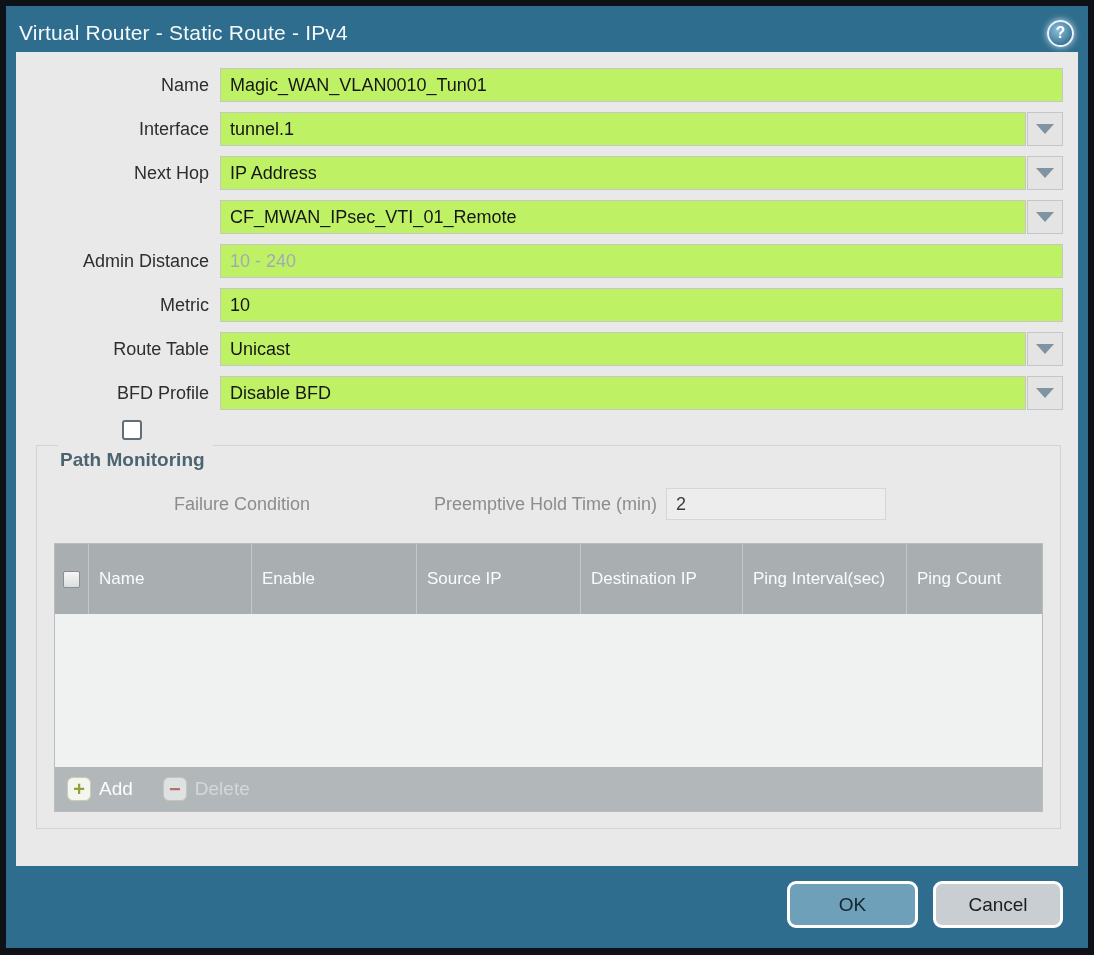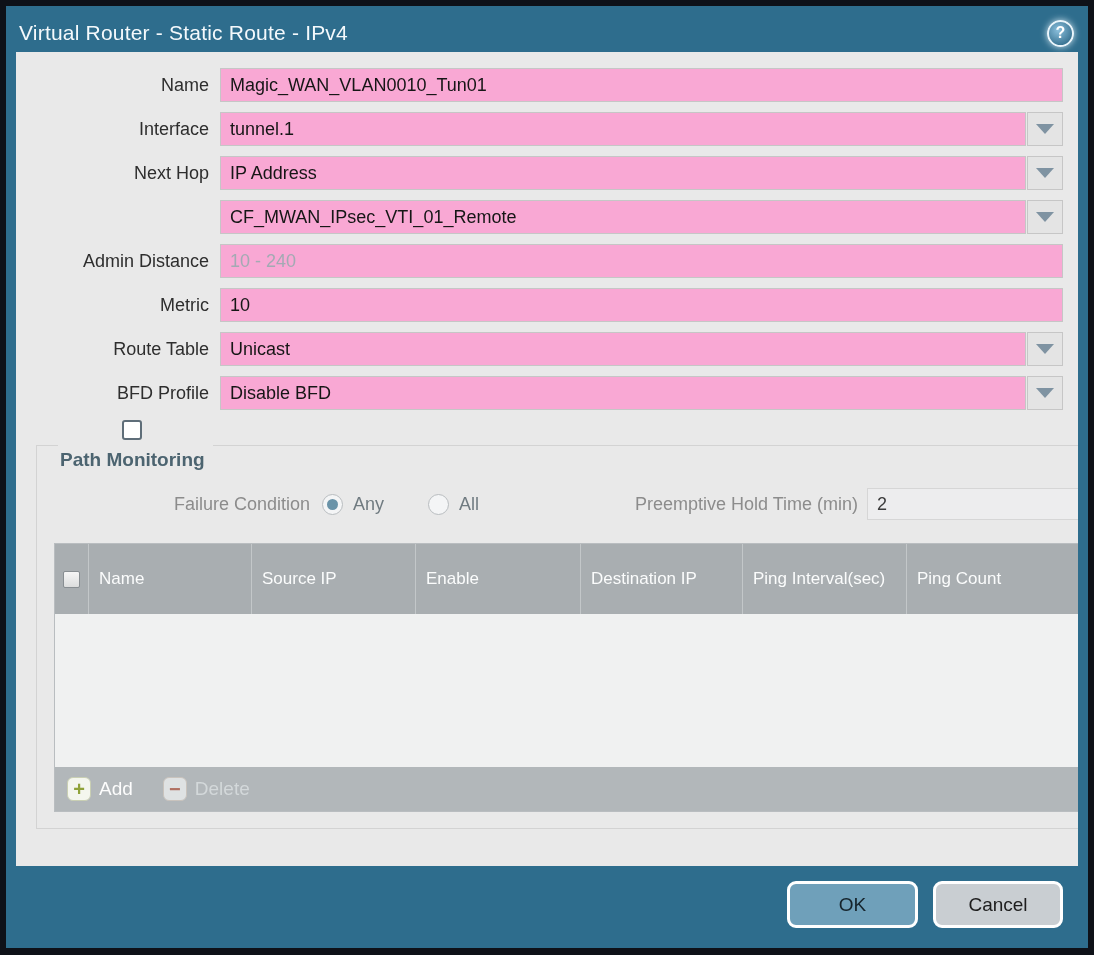--- a/index.html
+++ b/index.html
@@ -18,21 +18,21 @@
     color: #ffffff; font-weight: bold; font-size: 16px; display: flex; align-items: center; justify-content: center;
     cursor: pointer; }
 
   
   .content { flex: 1 1 auto; margin: 0 10px; background: #e9e9e9; padding: 16px 15px 0 16px; overflow: hidden; }
 
   .row { display: flex; align-items: center; margin-bottom: 10px; height: 34px; }
   .row .lbl { width: 188px; flex: 0 0 188px; text-align: right; padding-right: 11px;
     color: #2e2e2e; font-size: 18px; white-space: nowrap; }
   .row .field { flex: 1 1 auto; display: flex; height: 34px; }
-  .row input[type=text] { flex: 1 1 auto; height: 34px; border: 1px solid #c6c6c6; background: #f9a8d4;
+  .row input[type=text] { flex: 1 1 auto; height: 34px; border: 1px solid #c6c6c6; background: #bef264;
     font-family: "Liberation Sans", sans-serif; font-size: 18px; color: #161616; padding: 0 9px; outline: none; min-width: 0; }
   .row input::placeholder { color: #a3aab3; }
   .combo-btn { flex: 0 0 36px; width: 36px; height: 34px; margin-left: 1px; background: #e4e4e4;
     border: 1px solid #c6c6c6; display: flex; align-items: center; justify-content: center; cursor: pointer; }
   .tri-down { width: 0; height: 0; border-left: 9px solid transparent; border-right: 9px solid transparent;
     border-top: 10px solid #7f93a2; }
 
   
   fieldset.pm { margin: 4px 2px 0 4px; border: 1px solid #d3d3d3; padding: 4px 17px 16px 17px; }
   fieldset.pm legend { display: flex; align-items: center; gap: 9px; padding: 0 8px 0 2px; margin-left: 4px; flex-direction: column; }
@@ -166,44 +166,32 @@
       </div>
 
       <fieldset class="pm">
         <legend>
           <span class="pm-checkbox"></span>
           <span class="pm-title">Path Monitoring</span>
         </legend>
 
         <div class="cond-row">
           <span class="cond-lbl">Failure Condition</span>
-          <div class="radio-group">
-            <span class="radio-item">
-              <span class="radio">
-                  <span class="dot"></span>
-                </span>
-              <span class="radio-lbl">Any</span>
-            </span>
-            <span class="radio-item">
-              <span class="radio"></span>
-              <span class="radio-lbl">All</span>
-            </span>
-          </div>
           <span class="hold-lbl">Preemptive Hold Time (min)</span>
           <input type="text" class="hold-field" value="2" style="">
         </div>
 
         <div class="pm-table">
           <div class="thead">
             <div class="th c-cb">
                 <span class="hdr-checkbox"></span>
               </div>
             <div class="th c-1">Name</div>
+            <div class="th c-2">Enable</div>
             <div class="th c-3">Source IP</div>
-            <div class="th c-2">Enable</div>
             <div class="th c-4">Destination IP</div>
             <div class="th c-5">Ping Interval(sec)</div>
             <div class="th c-6">Ping Count</div>
           </div>
           <div class="tbody"></div>
           <div class="tfoot">
             <span class="tbl-btn">
               <span class="icon-sq add-icon">+</span>
               <span class="add-lbl">Add</span>
             </span>

